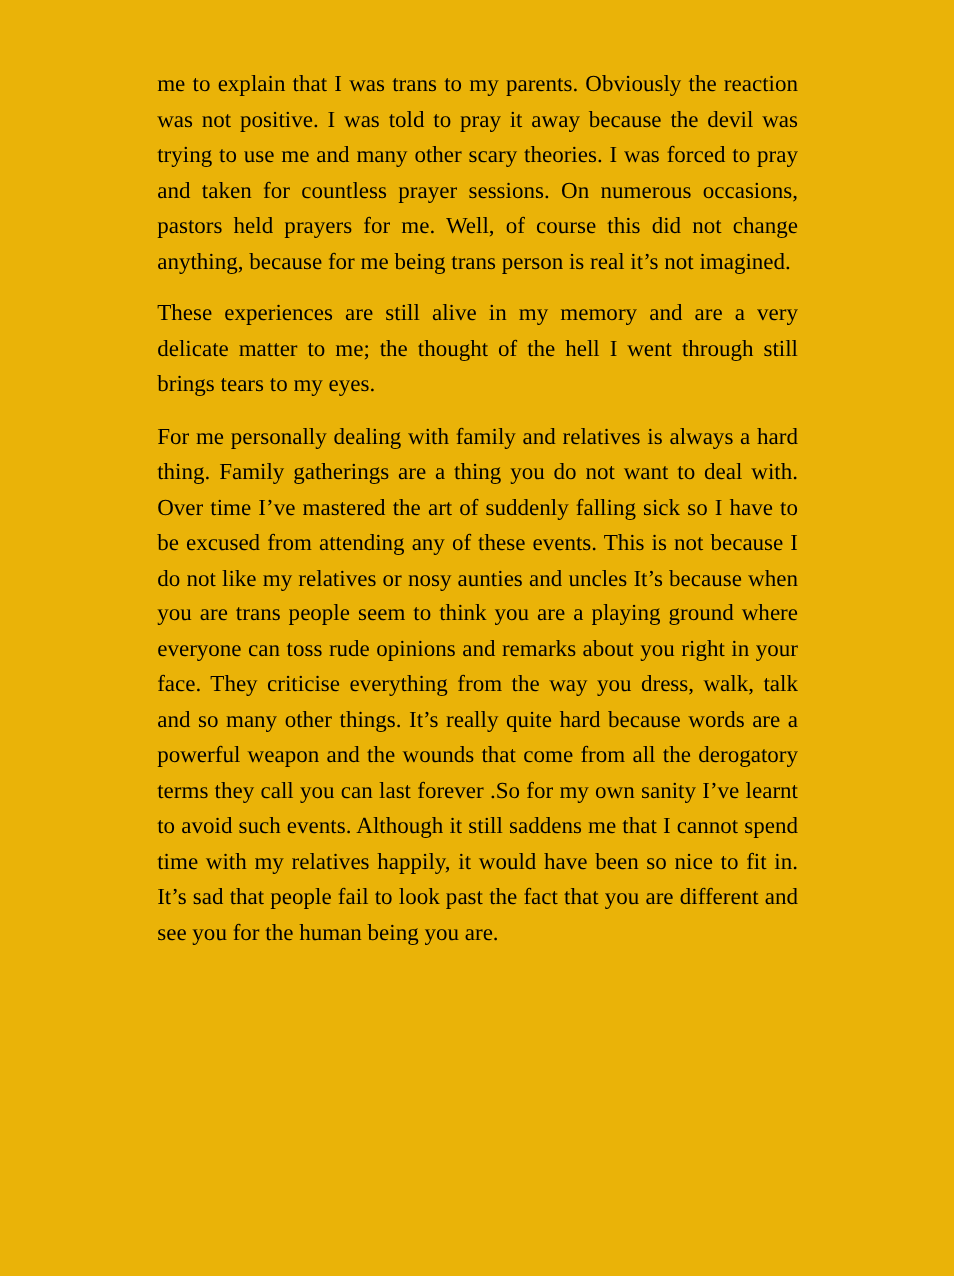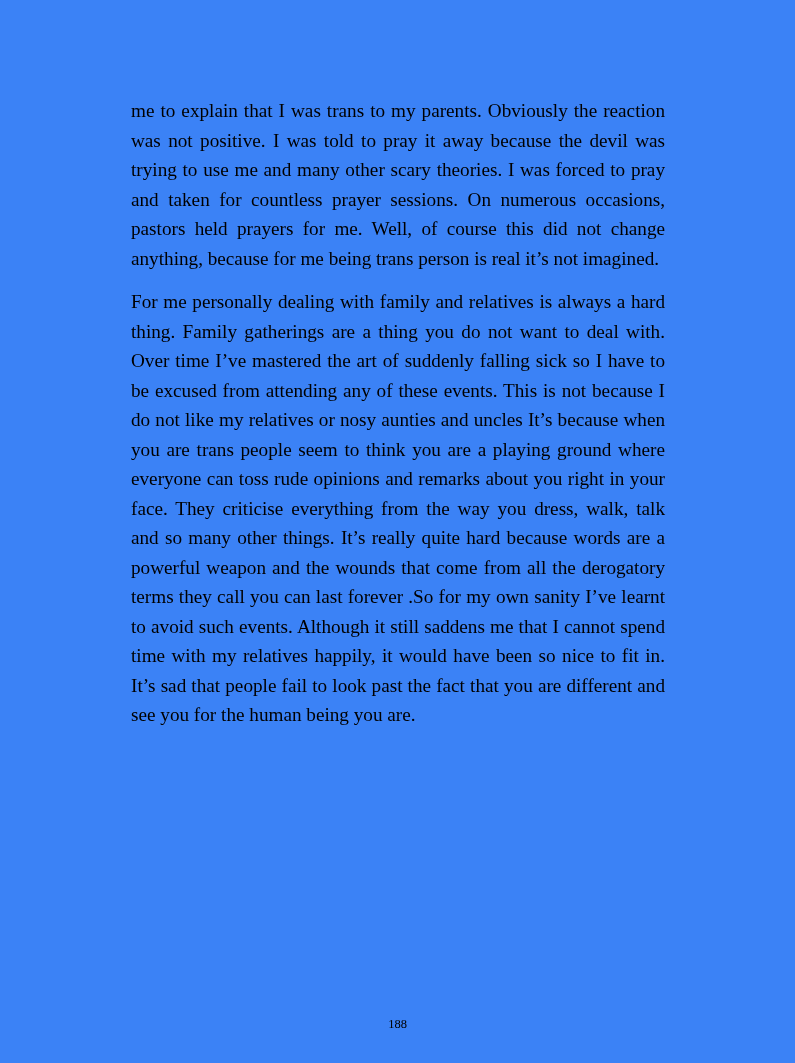--- a/index.html
+++ b/index.html
@@ -14,22 +14,22 @@
     font-family: "Liberation Serif", serif;
     color: #000000;
   }
   .page {
     position: absolute;
     top: 0;
     left: 0;
     width: 795px;
     height: 1063px;
     box-sizing: border-box;
-    padding: 96px 130px 0 131px;
-    background: #3b82f6;
+    padding: 56px 130px 0 131px;
+    background: #eab308;
   }
   .body-text {
     width: 534px;
   }
   .para {
     margin: 0 0 14px 0;
     font-size: 19.2px;
     line-height: 29.5px;
     text-align: justify;
     text-justify: inter-word;
@@ -48,16 +48,16 @@
     font-family: "Liberation Serif", serif;
     color: #000000;
   }
 </style>
 </head>
 <body>
 
 <div class="page">
   <div class="body-text">
     <p class="para">me to explain that I was trans to my parents. Obviously the reaction was not positive. I was told to pray it away because the devil was trying to use me and many other scary theories. I was forced to pray and taken for countless prayer sessions. On numerous occasions, pastors held prayers for me. Well, of course this did not change anything, because for me being trans person is real it’s not imagined.</p>
+    <p class="para">These experiences are still alive in my memory and are a very delicate matter to me; the thought of the hell I went through still brings tears to my eyes.</p>
     <p class="para">For me personally dealing with family and relatives is always a hard thing. Family gatherings are a thing you do not want to deal with. Over time I’ve mastered the art of suddenly falling sick so I have to be excused from attending any of these events. This is not because I do not like my relatives or nosy aunties and uncles It’s because when you are trans people seem to think you are a playing ground where everyone can toss rude opinions and remarks about you right in your face. They criticise everything from the way you dress, walk, talk and so many other things. It’s really quite hard because words are a powerful weapon and the wounds that come from all the derogatory terms they call you can last forever .So for my own sanity I’ve learnt to avoid such events. Although it still saddens me that I cannot spend time with my relatives happily, it would have been so nice to fit in. It’s sad that people fail to look past the fact that you are different and see you for the human being you are.</p>
   </div>
-  <div class="page-number">188</div>
 </div>
 
 </body></html>

